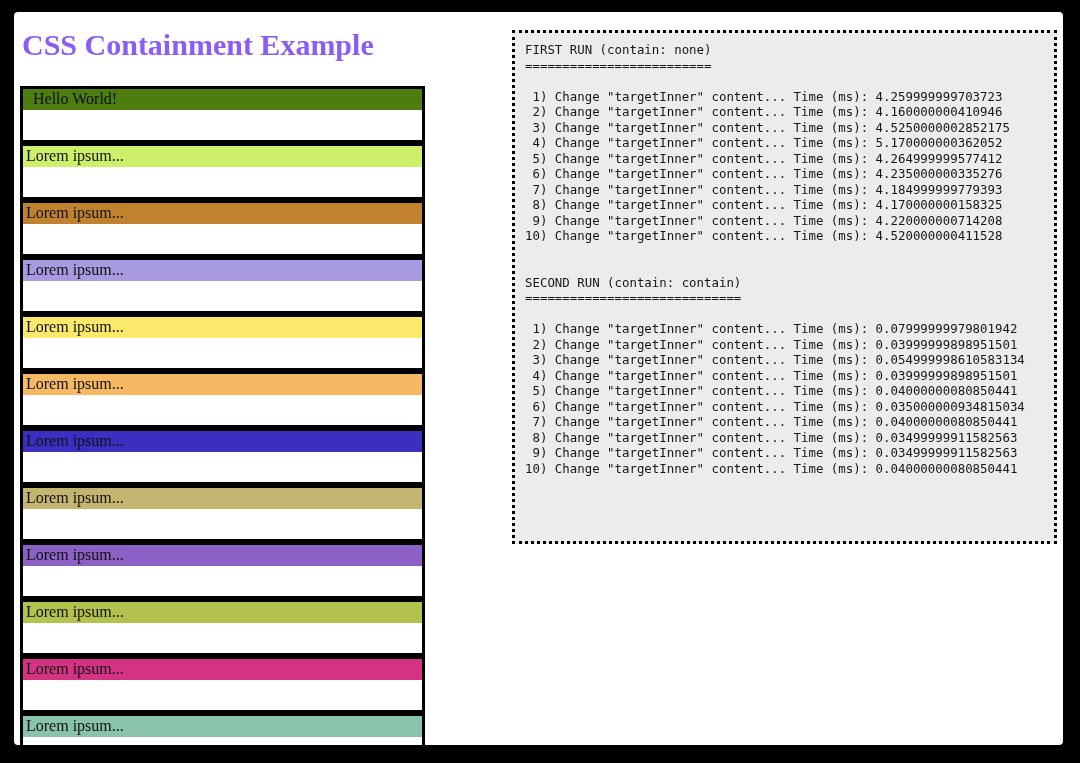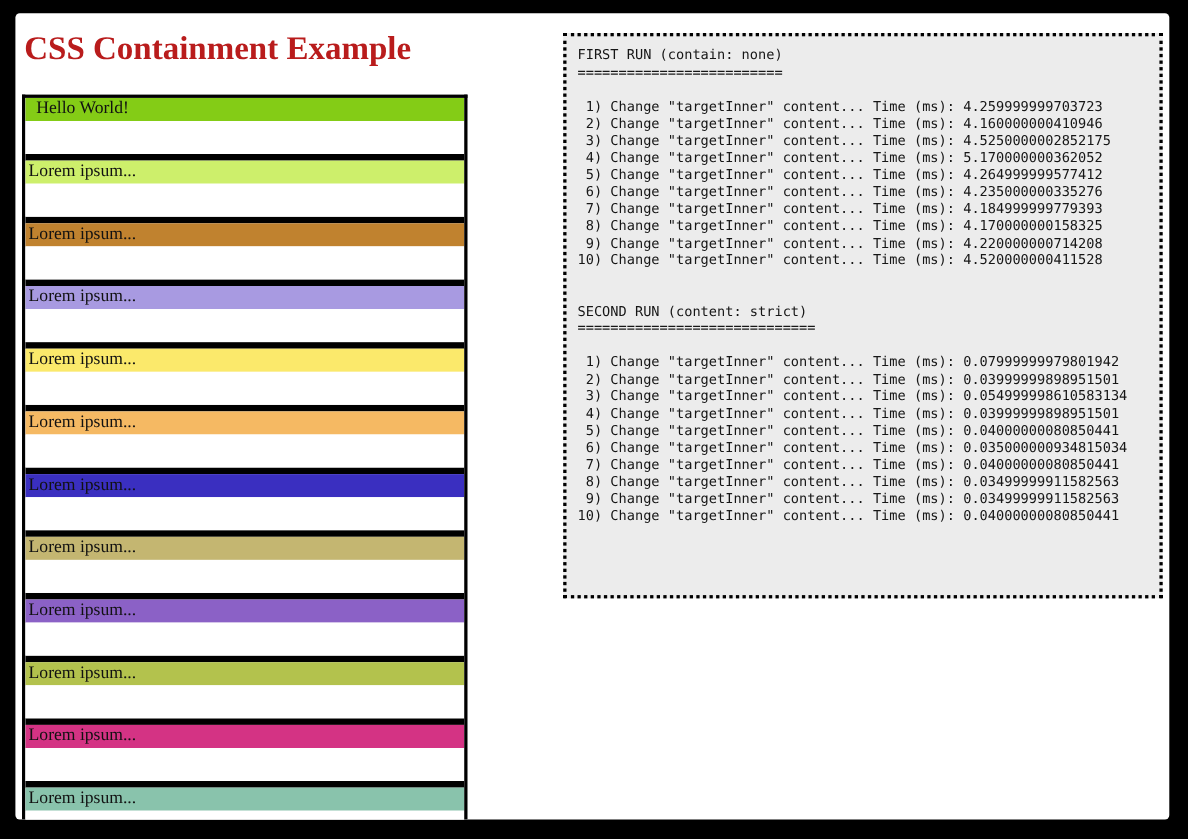--- a/index.html
+++ b/index.html
@@ -18,21 +18,21 @@
     border-radius: 4px;
     overflow: hidden;
   }
   .page-title {
     position: absolute;
     left: 8px; top: 16px;
     margin: 0;
     font-family: "Liberation Serif", serif;
     font-weight: bold;
     font-size: 30px;
-    color: #b91c1c;
+    color: #8b5cf6;
     white-space: nowrap;
   }
   
   .demo-box {
     position: absolute;
     left: 6px; top: 74px;
     width: 399px;
     height: 760px;            
     border: 3px solid #000;
     border-bottom: none;
@@ -73,21 +73,21 @@
 </head>
 <body>
 
 <div class="page">
 
   <h1 class="page-title">CSS Containment Example</h1>
 
   <div class="demo-box">
 
       <div class="section">
-        <div class="stripe" style="background: #84cc16; padding-left: 10px;">Hello World!</div>
+        <div class="stripe" style="background: #4d7c0f; padding-left: 10px;">Hello World!</div>
         <div class="gap"></div>
       </div>
 
       <div class="section">
         <div class="stripe" style="background: rgb(205, 239, 107);">Lorem ipsum...</div>
         <div class="gap"></div>
       </div>
 
       <div class="section">
         <div class="stripe" style="background: rgb(192, 130, 47);">Lorem ipsum...</div>
@@ -151,21 +151,21 @@
           <div class="line"> 4) Change "targetInner" content... Time (ms): 5.170000000362052</div>
           <div class="line"> 5) Change "targetInner" content... Time (ms): 4.264999999577412</div>
           <div class="line"> 6) Change "targetInner" content... Time (ms): 4.235000000335276</div>
           <div class="line"> 7) Change "targetInner" content... Time (ms): 4.184999999779393</div>
           <div class="line"> 8) Change "targetInner" content... Time (ms): 4.170000000158325</div>
           <div class="line"> 9) Change "targetInner" content... Time (ms): 4.220000000714208</div>
           <div class="line">10) Change "targetInner" content... Time (ms): 4.520000000411528</div>
         </div>
     </div>
     <div class="run run-second">
-      <div class="line">SECOND RUN (content: strict)</div>
+      <div class="line">SECOND RUN (contain: contain)</div>
       <div class="line">=============================</div>
       <div class="rows">
           <div class="line"> 1) Change "targetInner" content... Time (ms): 0.07999999979801942</div>
           <div class="line"> 2) Change "targetInner" content... Time (ms): 0.03999999898951501</div>
           <div class="line"> 3) Change "targetInner" content... Time (ms): 0.054999998610583134</div>
           <div class="line"> 4) Change "targetInner" content... Time (ms): 0.03999999898951501</div>
           <div class="line"> 5) Change "targetInner" content... Time (ms): 0.04000000080850441</div>
           <div class="line"> 6) Change "targetInner" content... Time (ms): 0.035000000934815034</div>
           <div class="line"> 7) Change "targetInner" content... Time (ms): 0.04000000080850441</div>
           <div class="line"> 8) Change "targetInner" content... Time (ms): 0.03499999911582563</div>

